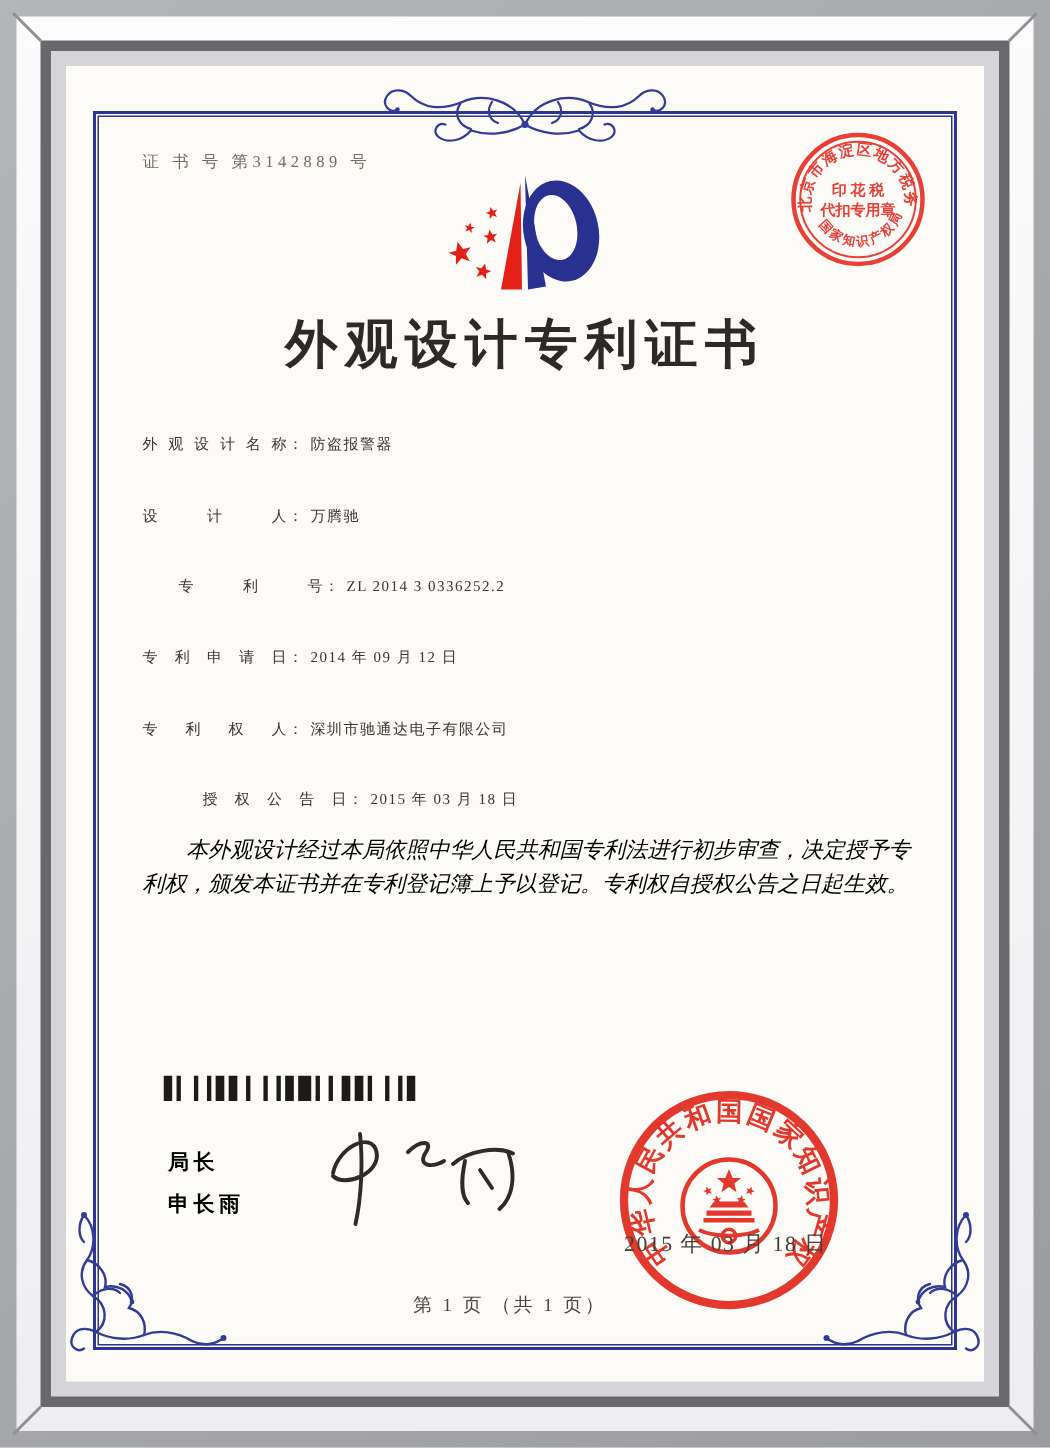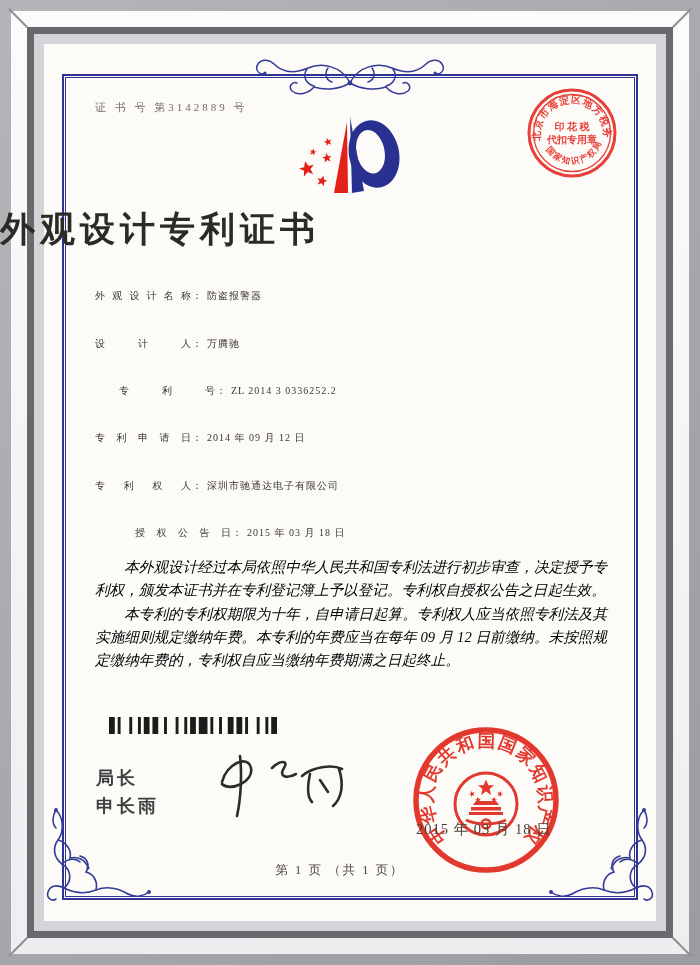--- a/index.html
+++ b/index.html
@@ -20,27 +20,27 @@
   .frame-white{inset:11px;background:linear-gradient(180deg,#fbfbfc,#eeeef0);}
   .miter{width:26px;height:2px;background:#8f8f94;}
   .frame-dark{inset:27px;background:#68686d;}
   .frame-light{inset:34px;background:#d5d5d9;}
   .paper{inset:44px;background:var(--paper);}
   
   .blue-border{left:62px;top:74px;width:576px;height:826px;border:2px solid var(--border-blue);}
   .blue-border-inner{position:absolute;inset:1px;border:1px solid var(--border-blue);outline:1px solid #fff;outline-offset:-2px;}
   
   .cert-no{left:95px;top:100px;font-size:11px;letter-spacing:3px;color:#756c60;}
-  .title{left:0;top:206px;width:700px;font-size:35px;font-weight:bold;letter-spacing:5px;color:#2b2a27;}
+  .title{left:0;top:206px;width:700px;text-align:center;font-size:35px;font-weight:bold;letter-spacing:5px;color:#2b2a27;}
   .field{left:95px;width:520px;font-size:10px;color:var(--ink);letter-spacing:1px;white-space:nowrap;}
   .flabel{display:inline-block;width:97px;text-align:justify;text-align-last:justify;}
   .fcolon{display:inline-block;margin-right:4px;}
   .body-text{left:95px;top:556px;width:512px;font-size:14.6px;line-height:23.3px;color:#000000;text-align:justify;font-style:italic;}
   .body-text p{text-indent:2em;}
-  .signer{left:96px;font-family:"Liberation Sans","DejaVu Sans",sans-serif;font-weight:600;font-size:18px;letter-spacing:3px;color:#404040;}
+  .signer{left:112px;font-family:"Liberation Sans","DejaVu Sans",sans-serif;font-weight:600;font-size:14px;letter-spacing:3px;color:#000000;}
   .seal-date{left:416px;top:820px;font-size:14.5px;letter-spacing:1px;color:#453f37;z-index:6;}
   .footer{left:0;top:862px;width:680px;text-align:center;font-size:12.5px;letter-spacing:2px;color:#4a453f;}
   svg{display:block;}
 </style>
 </head>
 <body>
 
 <div class="abs frame-gray"></div>
 <div class="abs frame-white"></div>
 <div class="abs miter" style="left:5px;top:17px;transform:rotate(45deg);"></div>
@@ -153,21 +153,20 @@
 </div>
 <div class="abs field" style="top:479px;">
   <span class="flabel">专利权人</span><span class="fcolon">：</span><span>深圳市驰通达电子有限公司</span>
 </div>
 <div class="abs field" style="top:526px;margin-left:40px;">
   <span class="flabel">授权公告日</span><span class="fcolon">：</span><span>2015 年 03 月 18 日</span>
 </div>
 
 <div class="abs body-text">
   <p>本外观设计经过本局依照中华人民共和国专利法进行初步审查，决定授予专利权，颁发本证书并在专利登记簿上予以登记。专利权自授权公告之日起生效。</p>
-  <p>本专利的专利权期限为十年，自申请日起算。专利权人应当依照专利法及其实施细则规定缴纳年费。本专利的年费应当在每年 09 月 12 日前缴纳。未按照规定缴纳年费的，专利权自应当缴纳年费期满之日起终止。</p>
 </div>
 
 <svg class="abs" style="left:109px;top:717px;" width="168" height="17" id="barcode-svg">
     <rect x="0.00" y="0" width="5.79" height="17" fill="#1c1b19"></rect>
     <rect x="8.69" y="0" width="2.90" height="17" fill="#1c1b19"></rect>
     <rect x="20.28" y="0" width="2.90" height="17" fill="#1c1b19"></rect>
     <rect x="28.97" y="0" width="2.90" height="17" fill="#1c1b19"></rect>
     <rect x="34.76" y="0" width="5.79" height="17" fill="#1c1b19"></rect>
     <rect x="43.45" y="0" width="5.79" height="17" fill="#1c1b19"></rect>
     <rect x="55.03" y="0" width="2.90" height="17" fill="#1c1b19"></rect>

